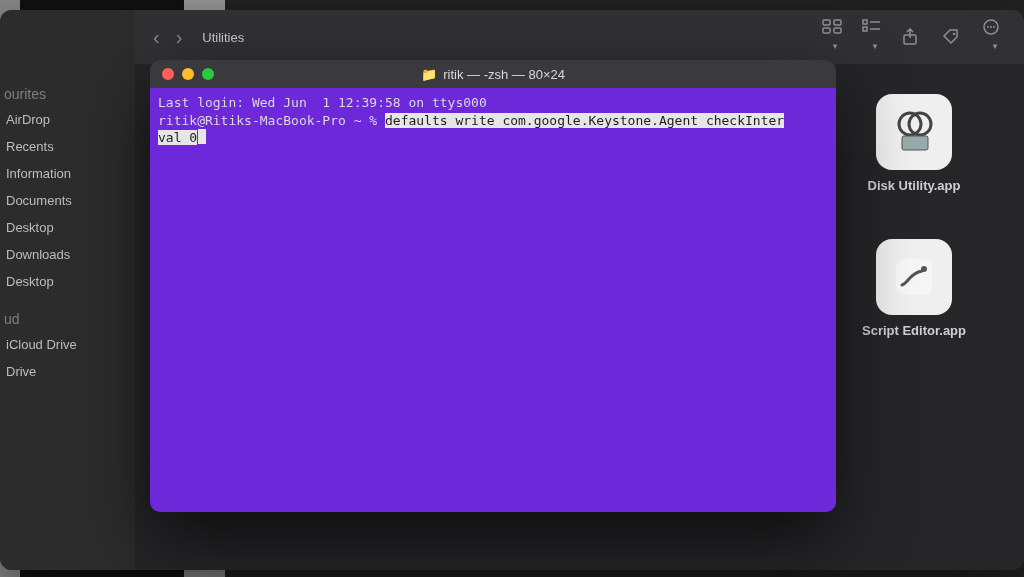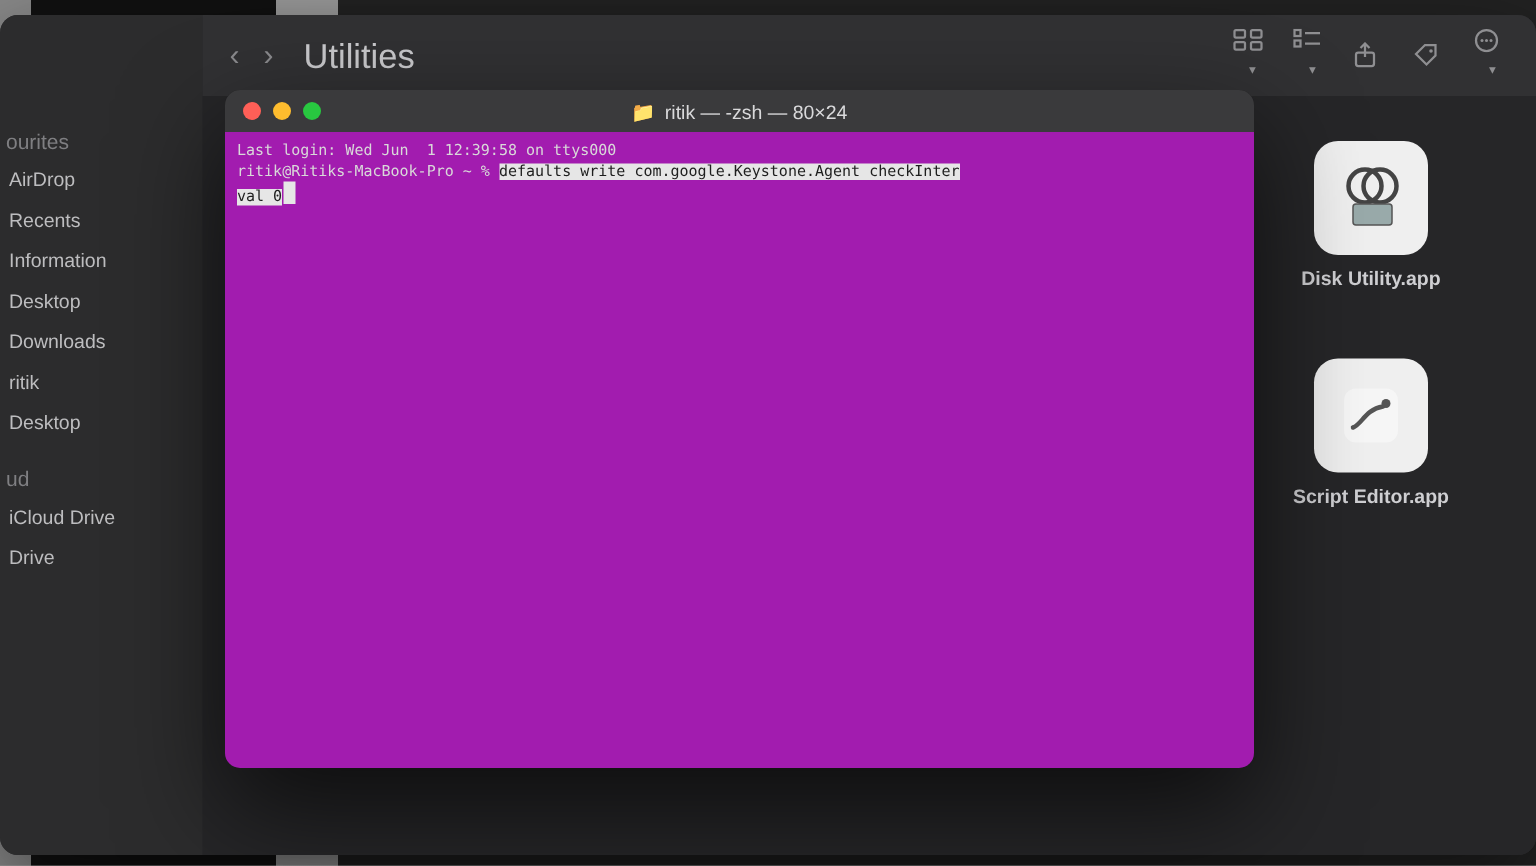--- a/index.html
+++ b/index.html
@@ -46,21 +46,21 @@
   .finder-toolbar {
     height: 54px;
     display: flex;
     align-items: center;
     padding: 0 18px;
     gap: 16px;
     color: #9b9b9e;
     background: #313133;
   }
   .nav-arrow { font-size: 20px; color: #8a8a8d; }
-  .finder-title { font-size: 23px; color: #c9c9cc; flex: 0 0 auto; margin-left: 4px; text-align: right; }
+  .finder-title { font-size: 13px; color: #c9c9cc; flex: 0 0 auto; margin-left: 4px; text-align: right; }
   .toolbar-spacer { flex: 1; }
   .toolbar-ico { width: 24px; text-align: center; color: #8f8f92; font-size: 17px; position: relative; }
   .chev-sm { font-size: 9px; margin-left: 2px; vertical-align: middle; }
 
   .finder-content {
     padding: 30px 24px;
     display: grid;
     grid-template-columns: repeat(5, 150px);
     gap: 28px 20px;
     color: #cfcfd2;
@@ -99,24 +99,24 @@
     padding: 0 12px;
     position: relative;
   }
   .traffic { display: flex; gap: 8px; }
   .dot { width: 12px; height: 12px; border-radius: 50%; }
   .dot.red { background:#ff5f57; } .dot.yellow{background:#febc2e;} .dot.green{background:#28c840;}
   .term-title { position:absolute; left:0; right:0; text-align:center; font-size:13px; color:#d9d9db; display:flex; align-items:center; justify-content:center; gap:6px; }
   .folder-glyph { color:#5ab0ff; font-size:13px; }
   .term-body {
     flex:1;
-    background:#a21caf;
+    background:#6d28d9;
     color:#d9d9d9;
     font-family: "Menlo","SF Mono",Consolas,monospace;
-    font-size: 10px;
+    font-size: 13px;
     line-height: 1.35;
     padding: 6px 8px;
     white-space: pre-wrap;
     word-break: break-all;
   }
   .term-body .hl {
     background:#e6e6e6;
     color:#1e1e1e;
   }
   .cursor-block {
@@ -133,23 +133,23 @@
 </head>
 <body>
 
 <div class="finder">
 
   <aside class="finder-sidebar">
     <div class="section-label">ourites</div>
     <div class="item">AirDrop</div>
     <div class="item">Recents</div>
     <div class="item">Information</div>
+    <div class="item">Documents</div>
     <div class="item">Desktop</div>
     <div class="item">Downloads</div>
-    <div class="item">ritik</div>
     <div class="item">Desktop</div>
     <div class="section-label">ud</div>
     <div class="item">iCloud Drive</div>
     <div class="item">Drive</div>
   </aside>
 
   <div class="finder-main">
     <div class="finder-toolbar">
       <span class="nav-arrow">‹</span>
       <span class="nav-arrow">›</span>

